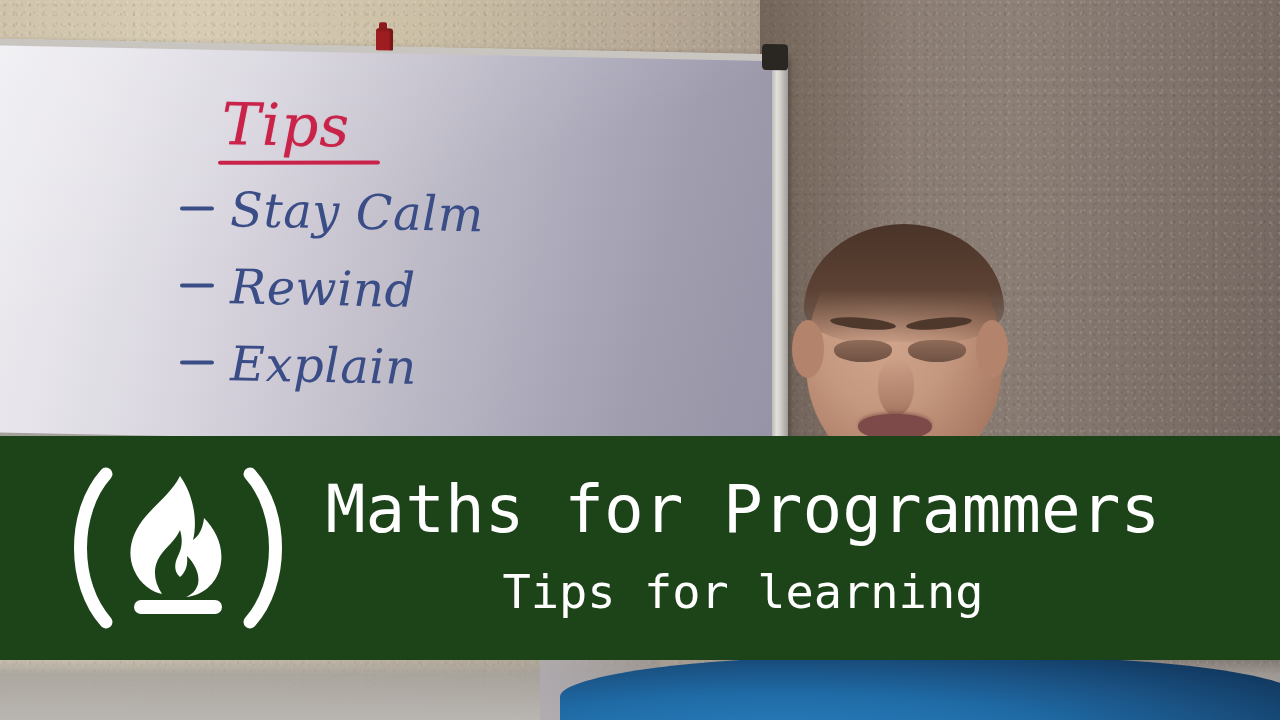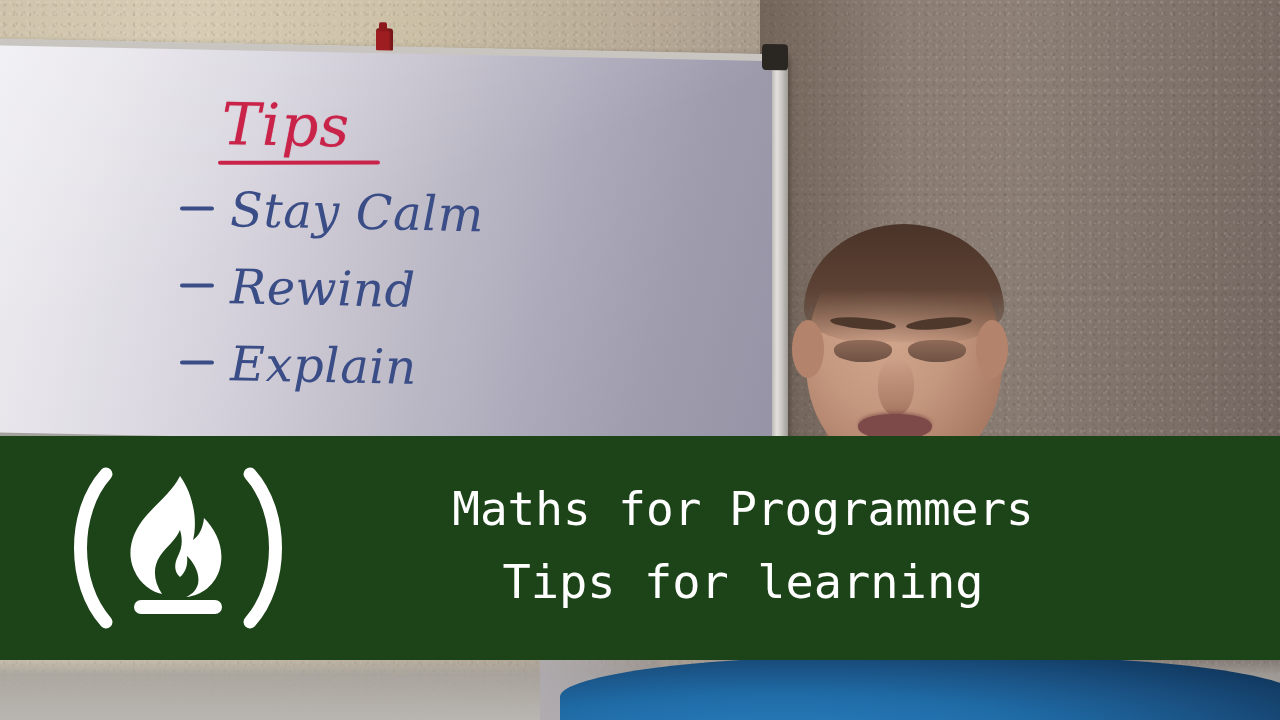--- a/index.html
+++ b/index.html
@@ -272,21 +272,21 @@
     flex: 1 1 auto;
     display: flex;
     flex-direction: column;
     align-items: center;
     justify-content: center;
     padding-right: 88px;
     margin-top: -4px;
   }
   .banner-title {
     font-family: "DejaVu Sans Mono", "Liberation Mono", monospace;
-    font-size: 46px;
+    font-size: 66px;
     line-height: 1.02;
     color: #ffffff;
     letter-spacing: 0px;
     white-space: nowrap;
   }
   .banner-subtitle {
     font-family: "DejaVu Sans Mono", "Liberation Mono", monospace;
     font-size: 47px;
     line-height: 1.05;
     color: #ffffff;

